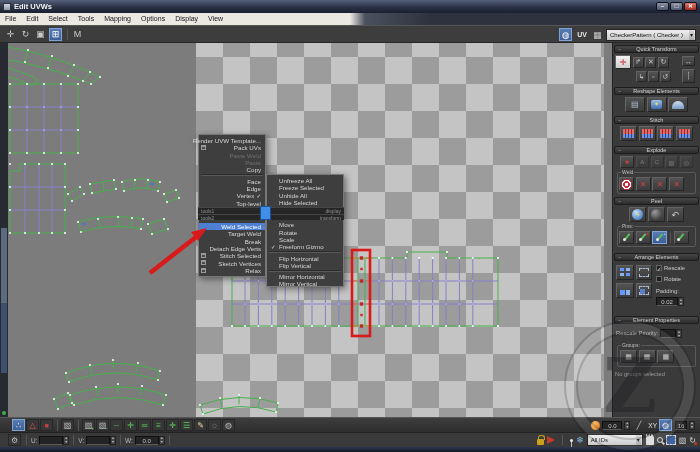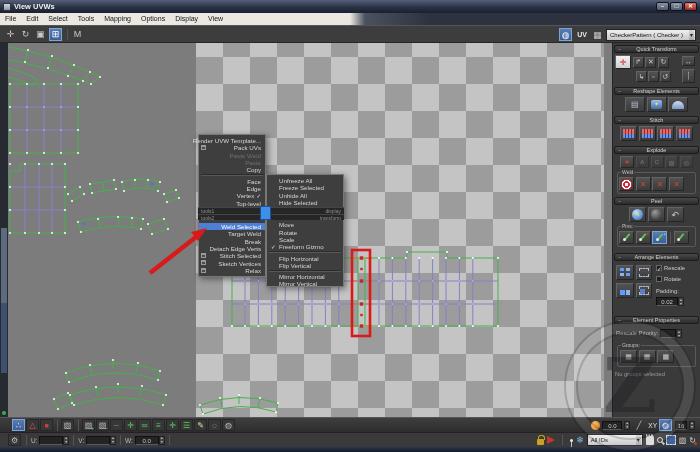--- a/index.html
+++ b/index.html
@@ -164,21 +164,21 @@
     display:flex;align-items:center;justify-content:center;z-index:45;pointer-events:none;}
   .wm span{font-family:"DejaVu Serif",serif;font-weight:bold;font-size:74px;color:rgba(25,25,35,.38);}
 </style>
 </head>
 <body>
 
 <div class="screen">
 
   <div class="titlebar">
     <div class="appicon"></div>
-    <span>View UVWs</span>
+    <span>Edit UVWs</span>
     <span class="tb-sp"></span>
     <span class="wbtn min"></span>
     <span class="wbtn max"></span>
     <span class="wbtn close"></span>
   </div>
 
   <div class="menubar">
     <span>File</span>
     <span>Edit</span>
     <span>Select</span>

